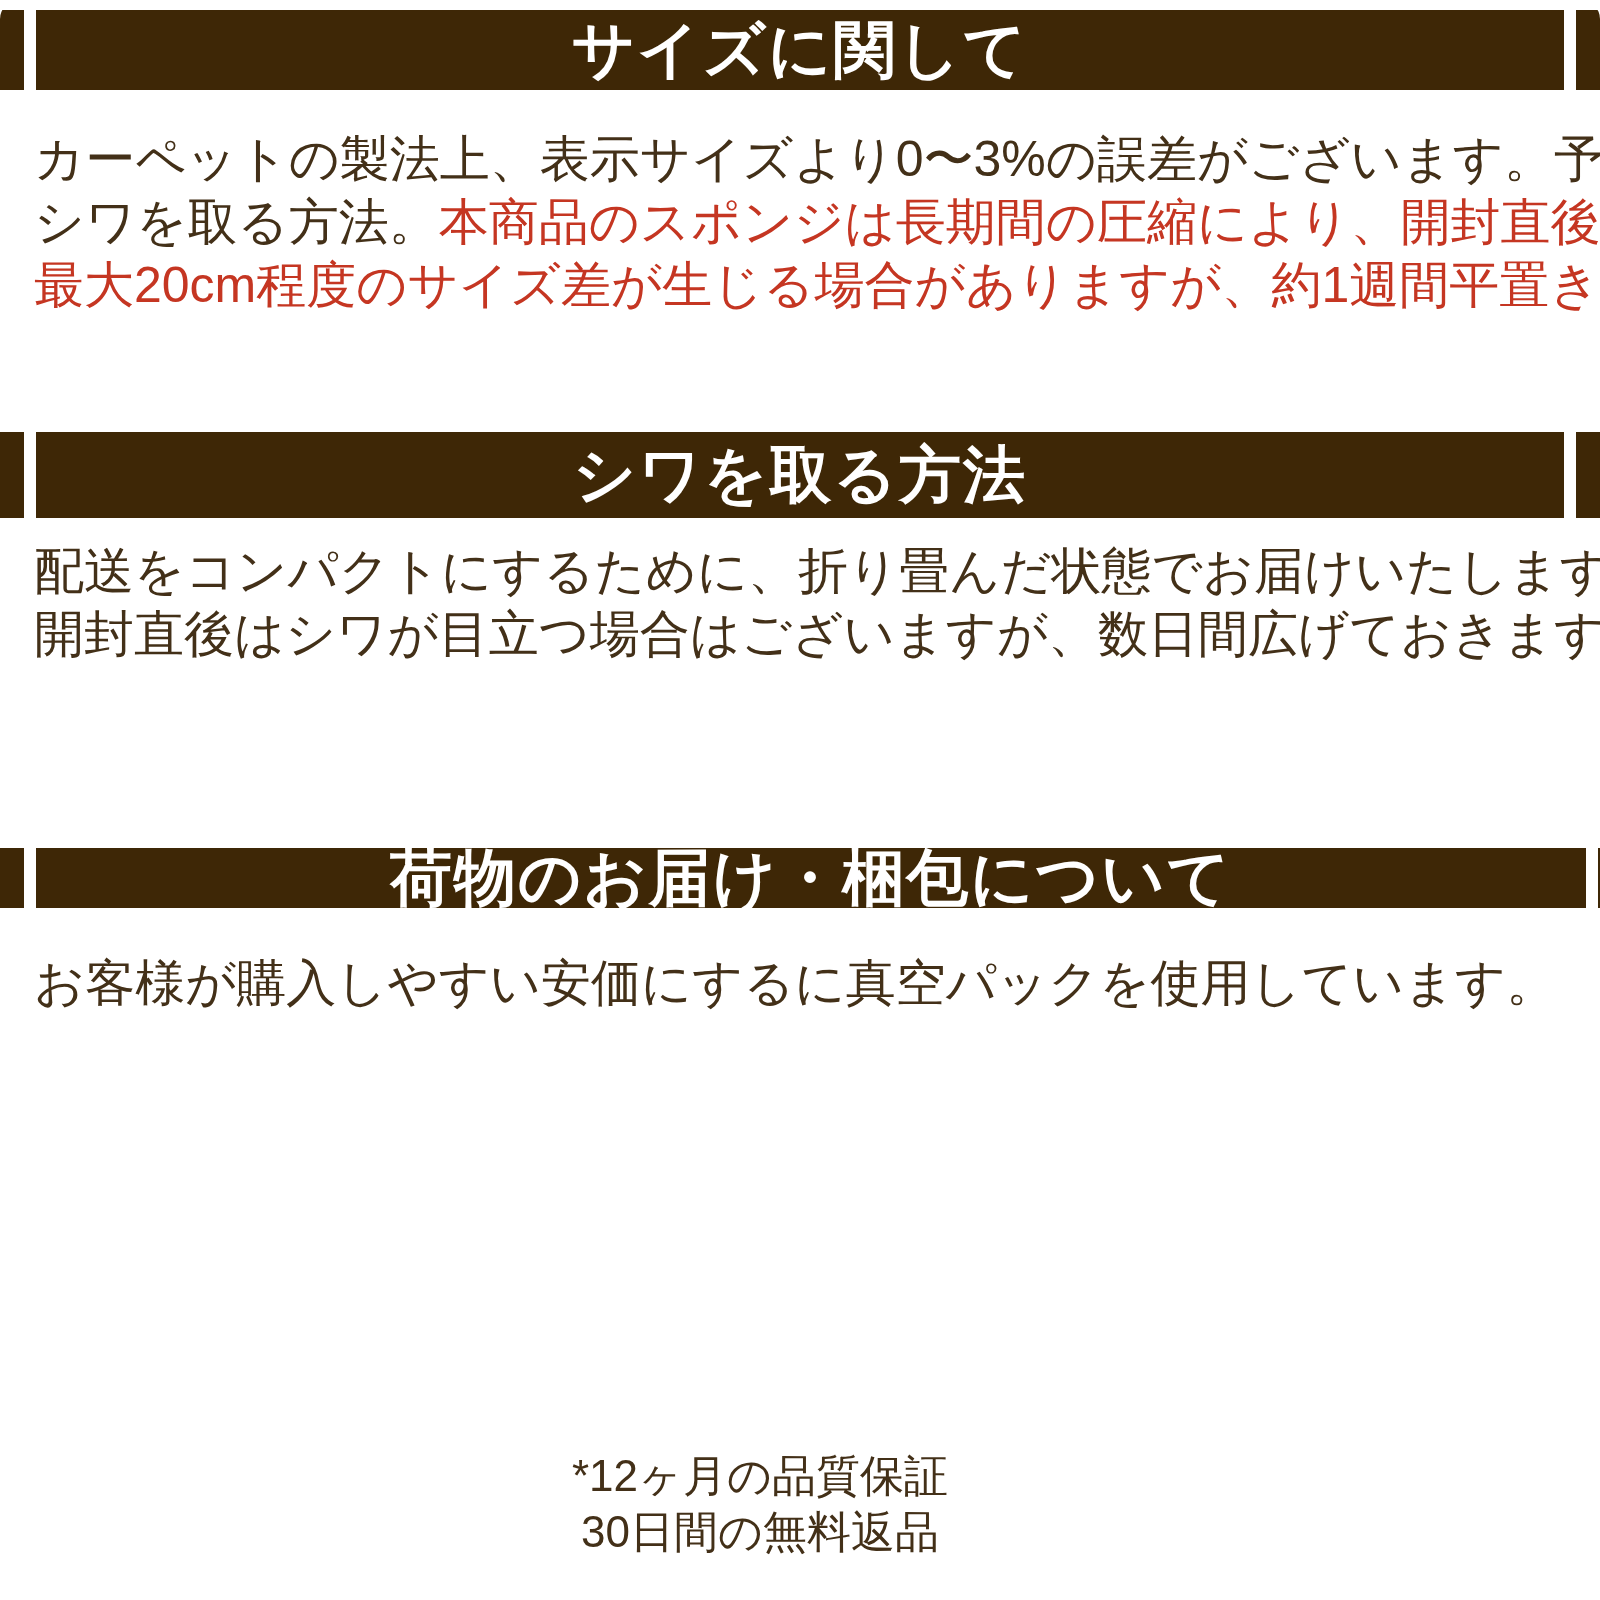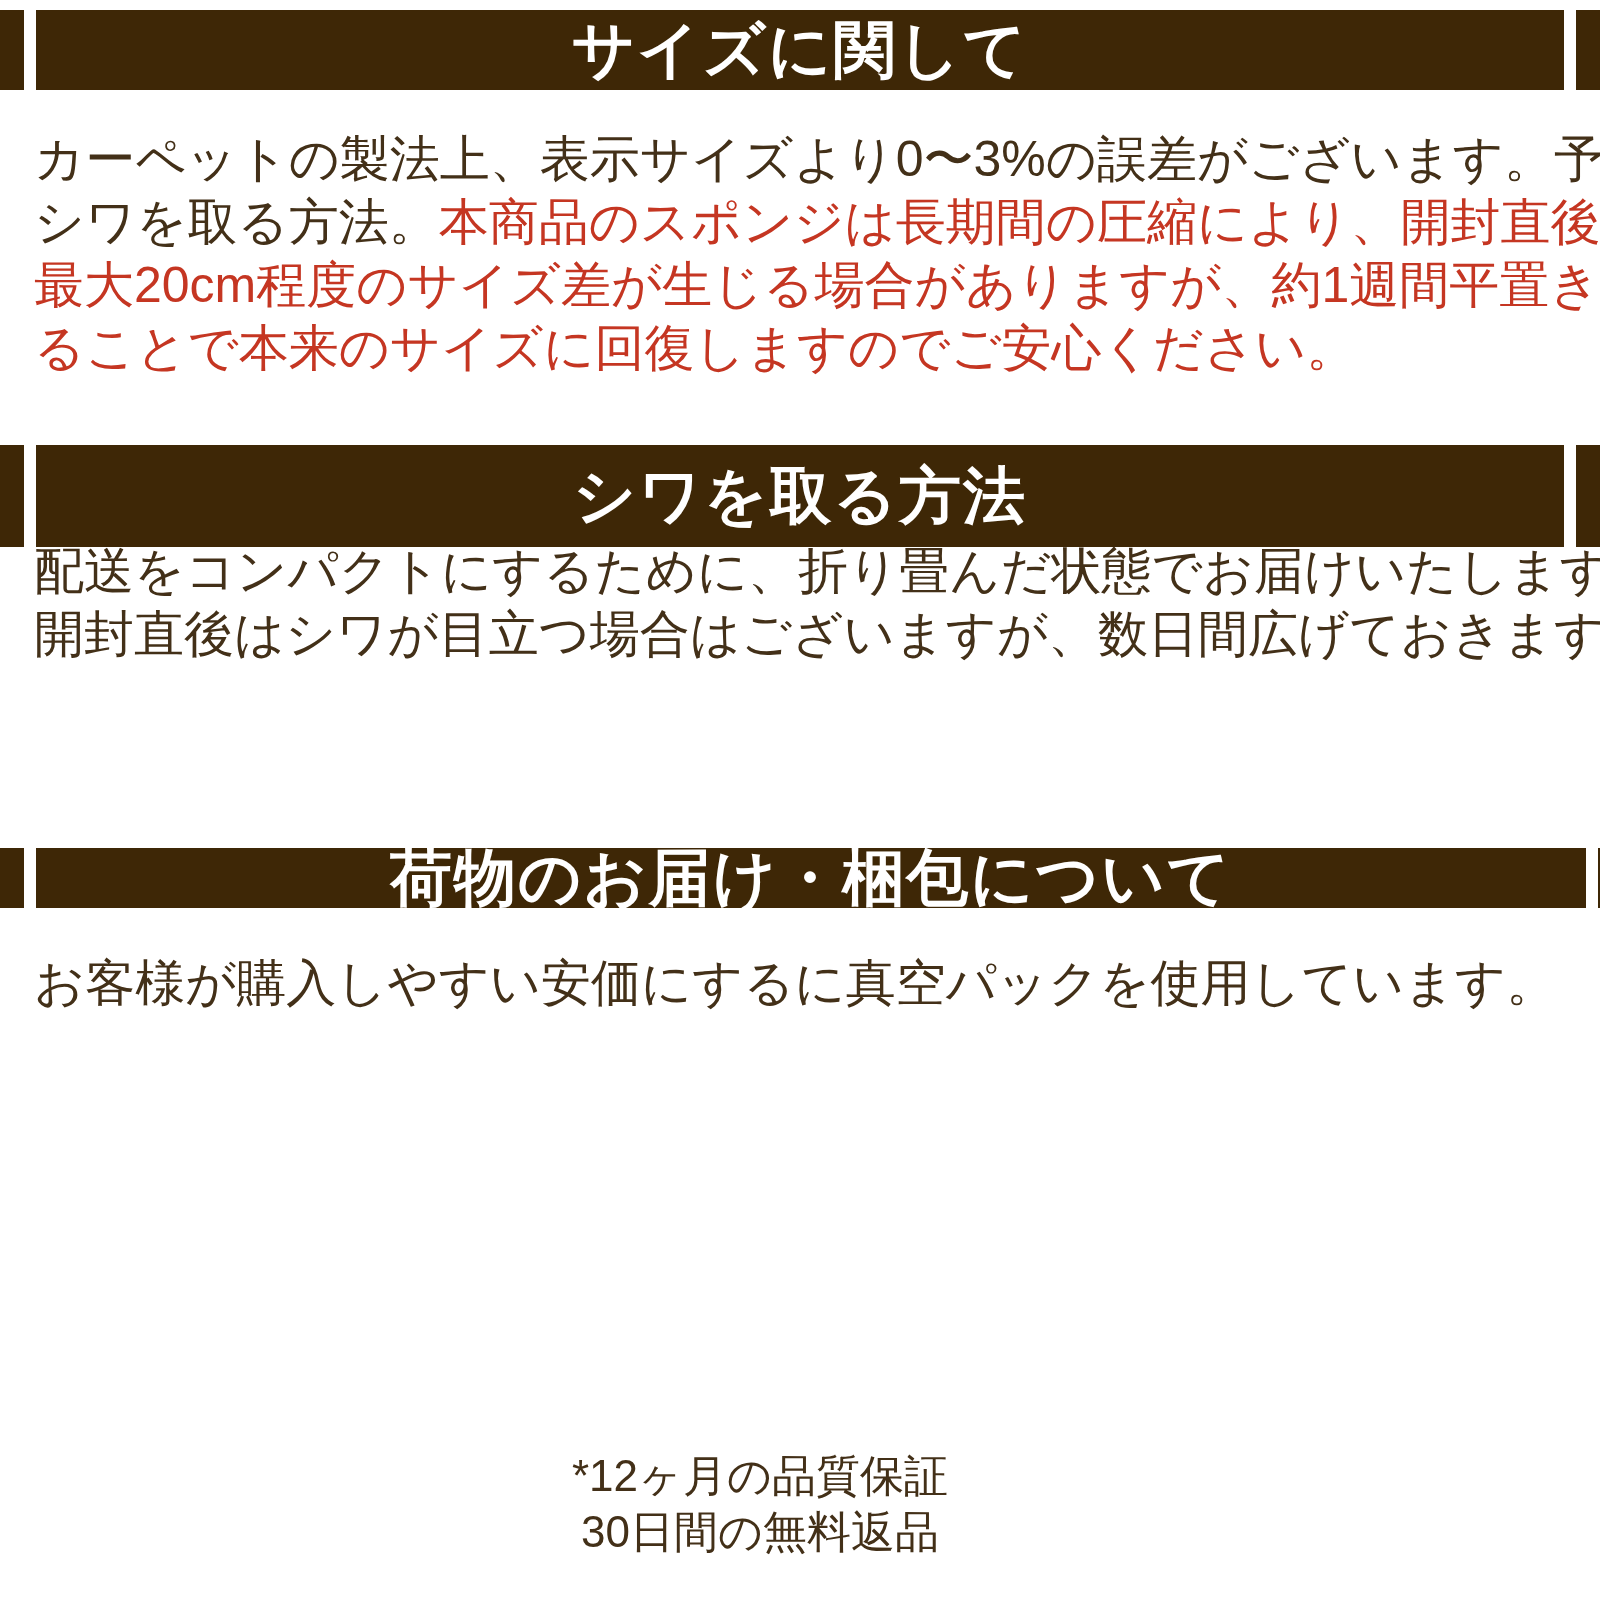--- a/index.html
+++ b/index.html
@@ -4,26 +4,26 @@
 <style>
   :root{
     --band:#3e2706;
     --body:#433018;
     --red:#c53622;
     --heading:#ffffff;
     --bg:#ffffff;
   }
   html,body{margin:0;padding:0;}
   body{background:var(--bg);font-family:"Liberation Sans","DejaVu Sans",sans-serif;}
-  .page{position:relative;width:1600px;height:1600px;background:var(--bg);overflow:hidden;}
+  .page{position:relative;width:1600px;height:1600px;background:var(--bg);overflow:hidden;border-radius:19px;}
 
   
   .band-row{position:absolute;left:0;width:100%;}
   .band-row-1{top:10px;height:80px;}
-  .band-row-2{top:445px;height:102px;}
+  .band-row-2{top:432px;height:86px;}
   .band-row-3{top:848px;height:60px;padding-left:22px;}
   .edge-strip{position:absolute;top:0;bottom:0;width:24px;background:var(--band);}
   .edge-strip.left{left:0;}
   .edge-strip.right{right:0;}
   .band{position:absolute;left:36px;right:36px;top:0;bottom:0;background:var(--band);
         display:flex;align-items:center;justify-content:center;}
   .band h2{margin:0;color:var(--heading);font-family:"Liberation Serif","DejaVu Serif",serif;
            font-weight:bold;font-size:62px;letter-spacing:2px;white-space:nowrap;}
 
   
@@ -50,21 +50,20 @@
     <div class="band">
       <h2>サイズに関して</h2>
     </div>
     <div class="edge-strip right"></div>
   </div>
 
   <div class="para para-1">
       <div class="text-line"><span class="seg">カーペットの製法上、表示サイズより0〜3%の誤差がございます。予め</span></div>
       <div class="text-line"><span class="seg">シワを取る方法。</span><span class="seg red">本商品のスポンジは長期間の圧縮により、開封直後に</span></div>
       <div class="text-line"><span class="seg red">最大20cm程度のサイズ差が生じる場合がありますが、約1週間平置きす</span></div>
-      <div class="text-line"><span class="seg red">ることで本来のサイズに回復しますのでご安心ください。</span></div>
     </div>
 
   <div class="band-row band-row-2">
     <div class="edge-strip left"></div>
     <div class="band">
       <h2>シワを取る方法</h2>
     </div>
     <div class="edge-strip right"></div>
   </div>
 

